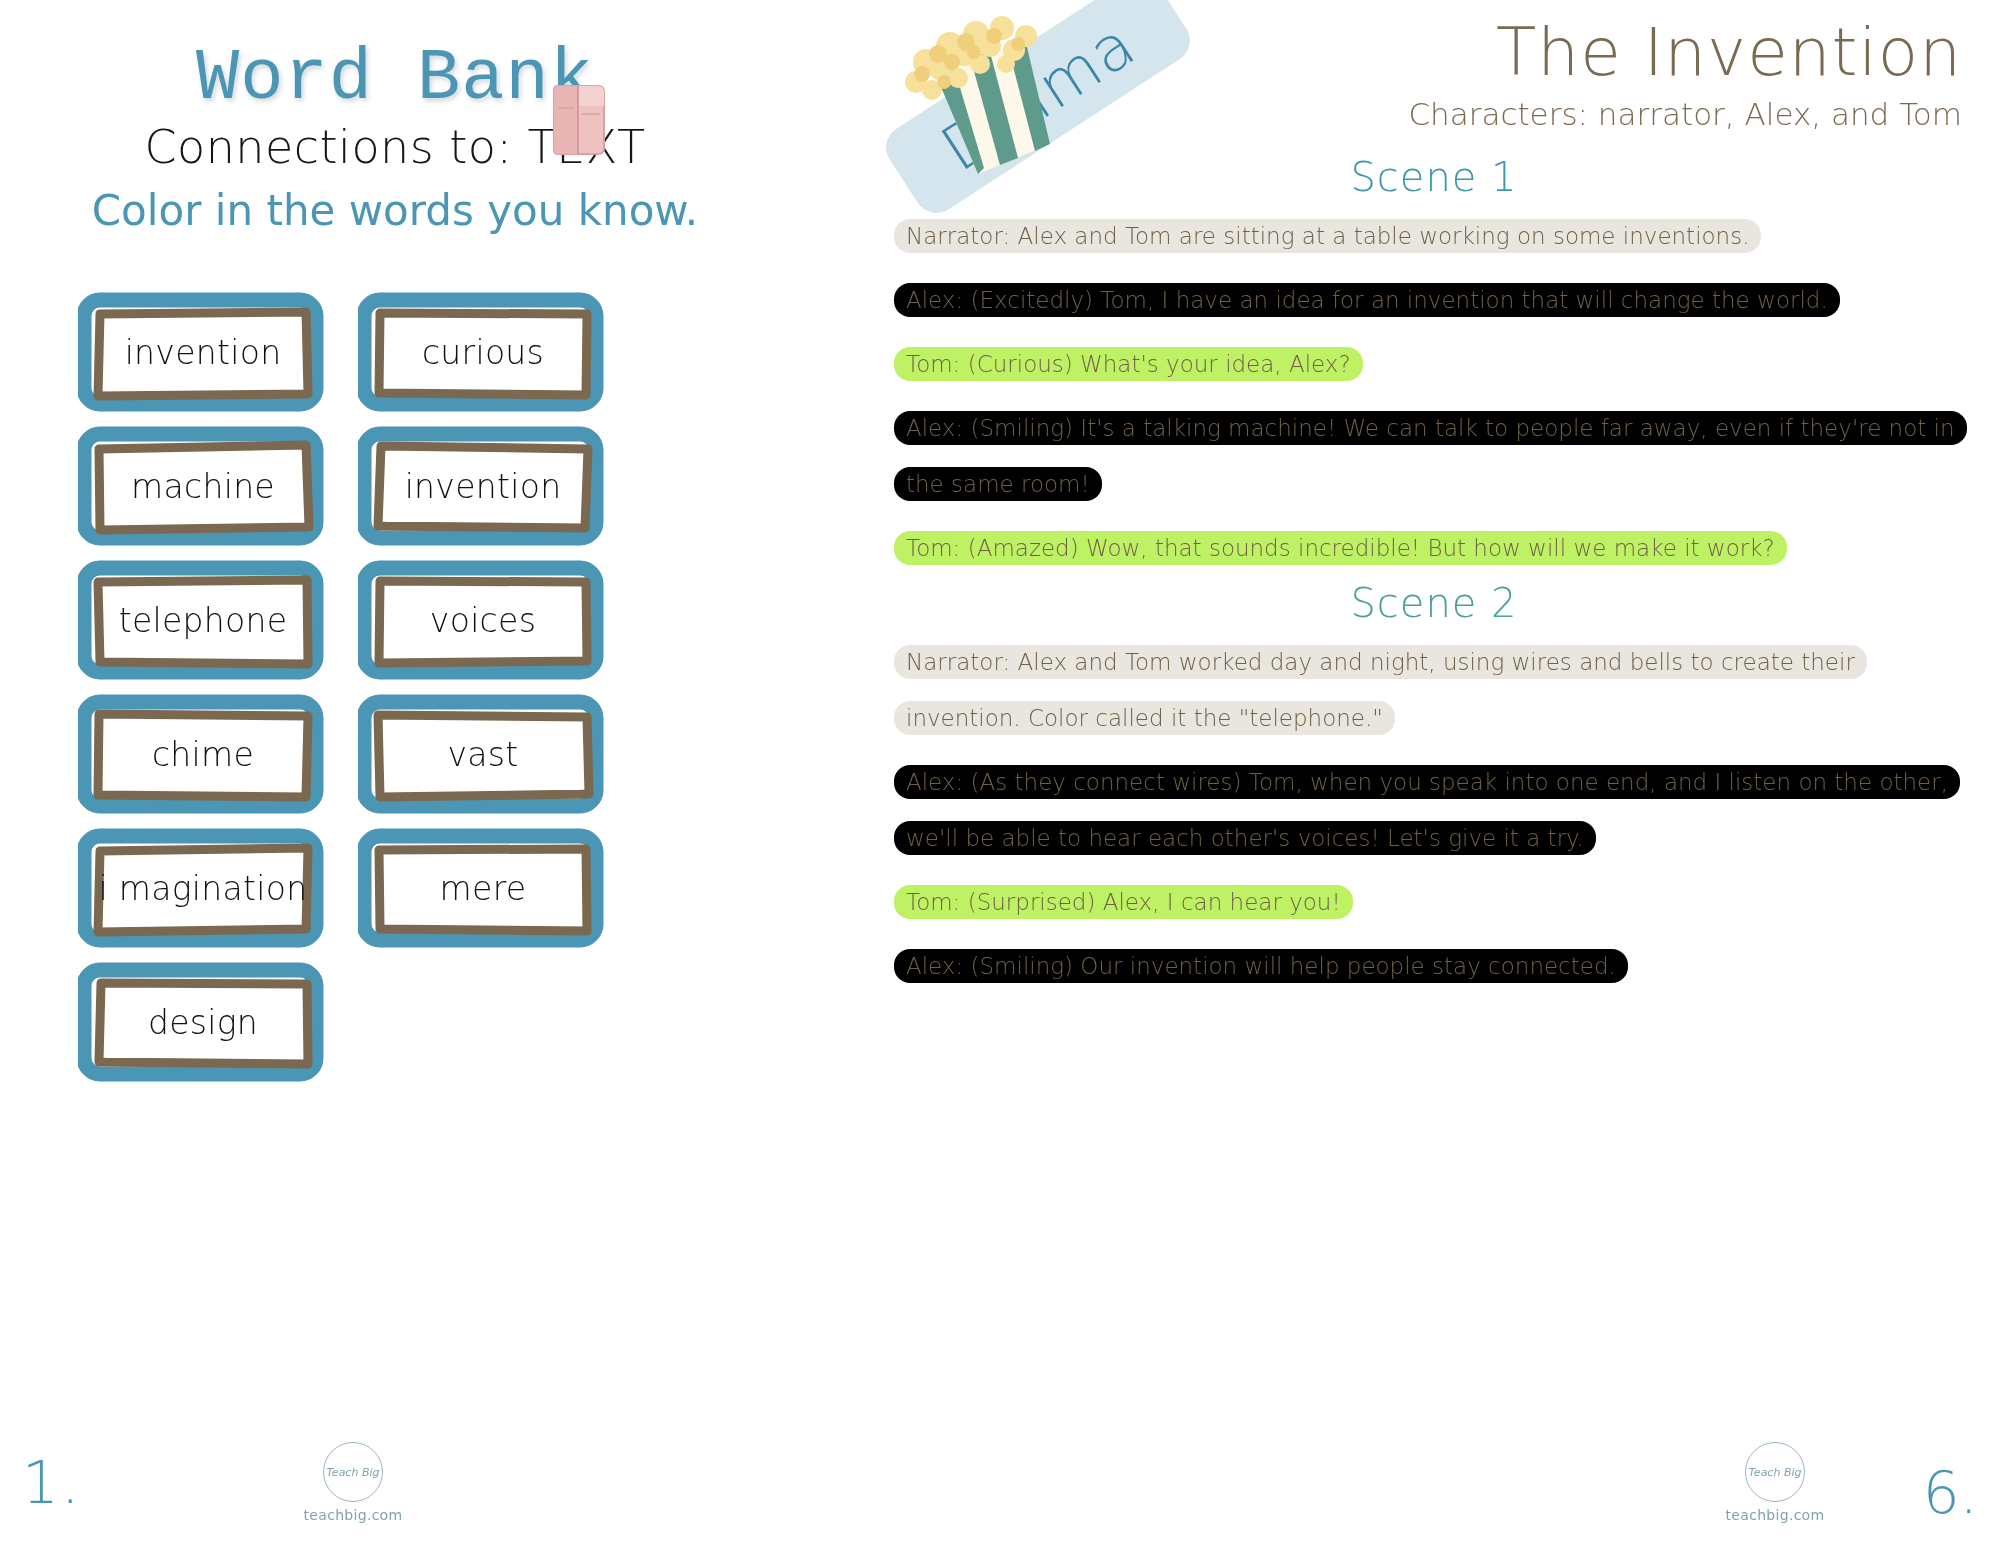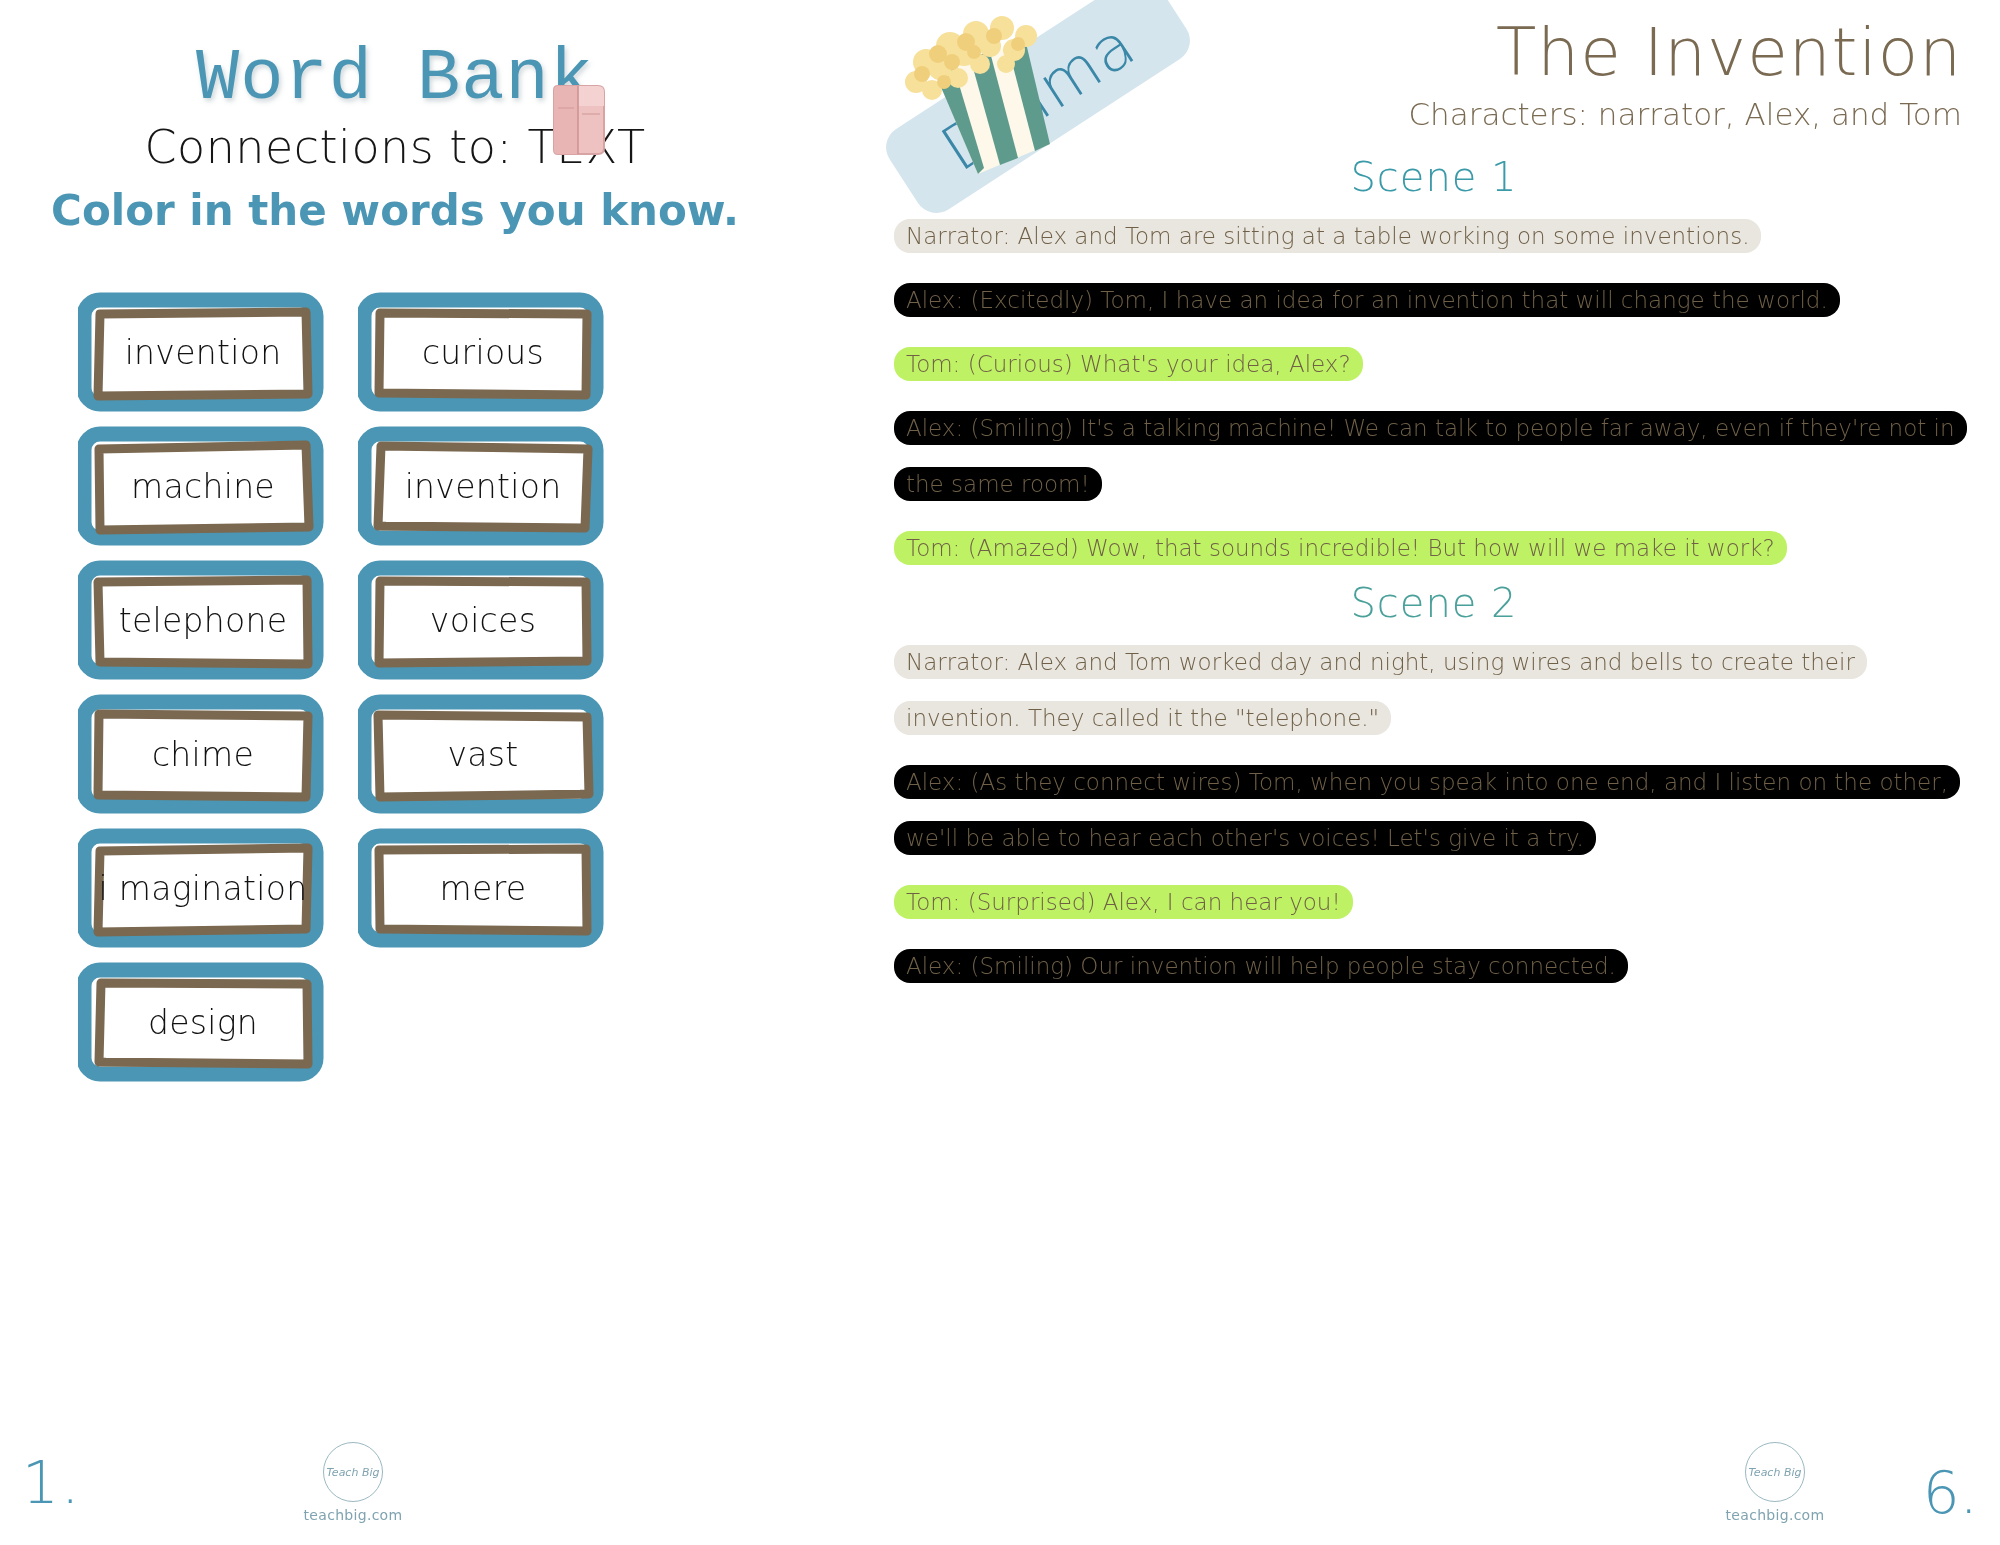--- a/index.html
+++ b/index.html
@@ -24,21 +24,21 @@
   }
   .wb-sub{
     position:absolute;top:120px;left:0;width:790px;text-align:center;
     font-size:46px;color:#161616;font-weight:300;letter-spacing:.5px;
   }
   .book-icon{
     position:absolute;left:548px;top:82px;width:62px;height:78px;
   }
   .wb-instr{
     position:absolute;top:186px;left:0;width:790px;text-align:center;
-    font-size:42px;color:#4a96b4;font-weight:700;
+    font-size:42px;color:#4a96b4;font-weight:400;
   }
 
   .word-grid{
     position:absolute;left:78px;top:292px;
     width:560px;
     display:grid;grid-template-columns:250px 250px;
     column-gap:30px;row-gap:14px;
   }
   .wordbox{
     position:relative;width:250px;height:120px;
@@ -318,21 +318,21 @@
       <div class="line hl-alex">
         <span class="hl">Alex: (Smiling) It's a talking machine! We can talk to people far away, even if they're not in the same room!</span>
       </div>
       <div class="line hl-tom">
         <span class="hl">Tom: (Amazed) Wow, that sounds incredible! But how will we make it work?</span>
       </div>
 
       <div class="scene-head s2">Scene 2</div>
 
       <div class="line hl-narrator">
-        <span class="hl">Narrator:  Alex and Tom worked day and night, using wires and bells to create their invention. They called it the "telephone."</span>
+        <span class="hl">Narrator:  Alex and Tom worked day and night, using wires and bells to create their invention. Color called it the "telephone."</span>
       </div>
       <div class="line hl-alex">
         <span class="hl">Alex: (As they connect wires) Tom, when you speak into one end, and I listen on the other, we'll be able to hear each other's voices! Let's give it a try.</span>
       </div>
       <div class="line hl-tom">
         <span class="hl">Tom: (Surprised) Alex, I can hear you!</span>
       </div>
       <div class="line hl-alex">
         <span class="hl">Alex: (Smiling) Our invention will help people stay connected.</span>
       </div>

